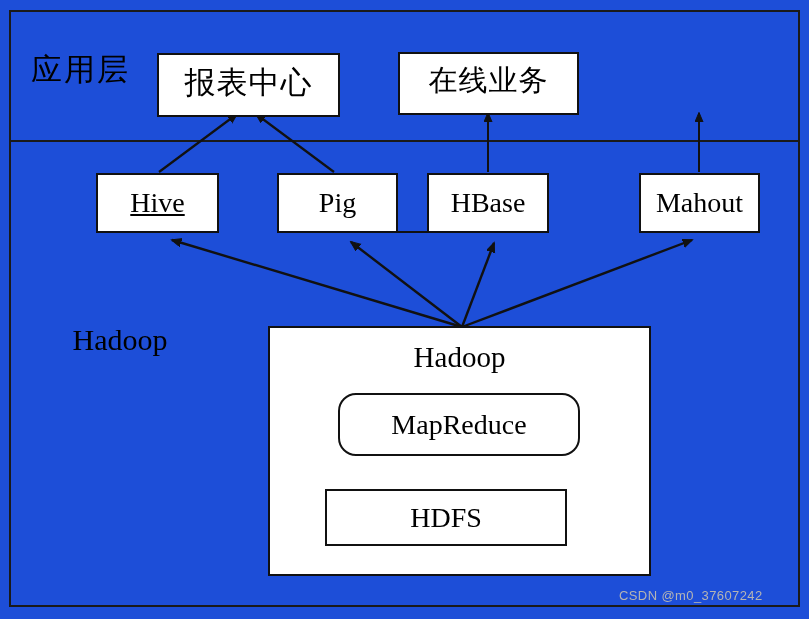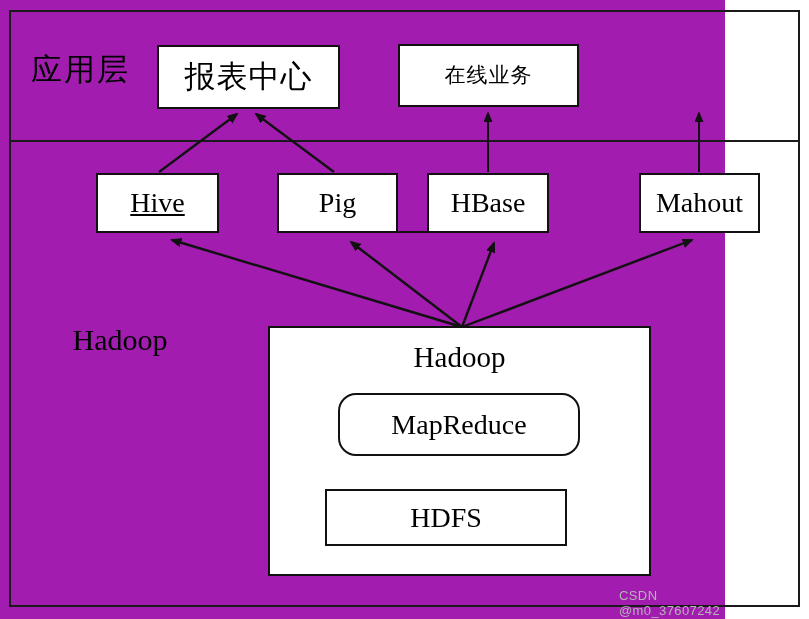--- a/index.html
+++ b/index.html
@@ -1,45 +1,45 @@
 <!DOCTYPE html>
 <html><head>
 <meta charset="utf-8">
 <style>
   html,body{margin:0;padding:0;background:#ffffff;}
   body{
     font-family:"Liberation Serif", serif;
     width:809px;height:619px;overflow:hidden;position:relative;
   }
-  #stage{position:absolute;left:0;top:0;width:683px;height:619px;background:#a21caf;padding-left:42px;}
+  #stage{position:absolute;left:0;top:0;width:809px;height:619px;background:#1d4ed8;}
 
   
   .outer-frame{
     position:absolute;left:9px;top:10px;width:791px;height:597px;
     border:2px solid #1a1a1a;box-sizing:border-box;background:transparent;
   }
   .layer-divider{
     position:absolute;left:9px;top:140px;width:791px;height:0;
     border-top:2px solid #1a1a1a;
   }
 
   
   .node{
     position:absolute;box-sizing:border-box;
     border:2px solid #111;background:#fff;
     display:flex;align-items:center;justify-content:center;
     text-align:center;line-height:1.05;
     font-family:"Liberation Serif", serif;
     color:#000;z-index:6;
   }
-  .node.cjk{font-family:Liberation Sans, sans-serif;}
+  .node.cjk{font-family:Liberation Mono, monospace;margin-top:8px;}
 
   
   #box-report{left:157px;top:45px;width:183px;height:64px;font-size:31px;letter-spacing:1px;}
-  #box-online {left:398px;top:44px;width:181px;height:63px;font-size:21px;letter-spacing:1px;}
+  #box-online {left:398px;top:44px;width:181px;height:63px;font-size:29px;letter-spacing:1px;}
   #box-bi     {left:638px;top:44px;width:122px;height:63px;font-size:28px;}
 
   
   #box-hive   {left:96px;top:173px;width:123px;height:60px;font-size:28px;text-decoration:underline;}
   #box-pig    {left:277px;top:173px;width:121px;height:60px;font-size:28px;}
   #box-hbase  {left:427px;top:173px;width:122px;height:60px;font-size:28px;}
   #box-mahout {left:639px;top:173px;width:121px;height:60px;font-size:28px;}
 
   
   .pig-hbase-joiner{

